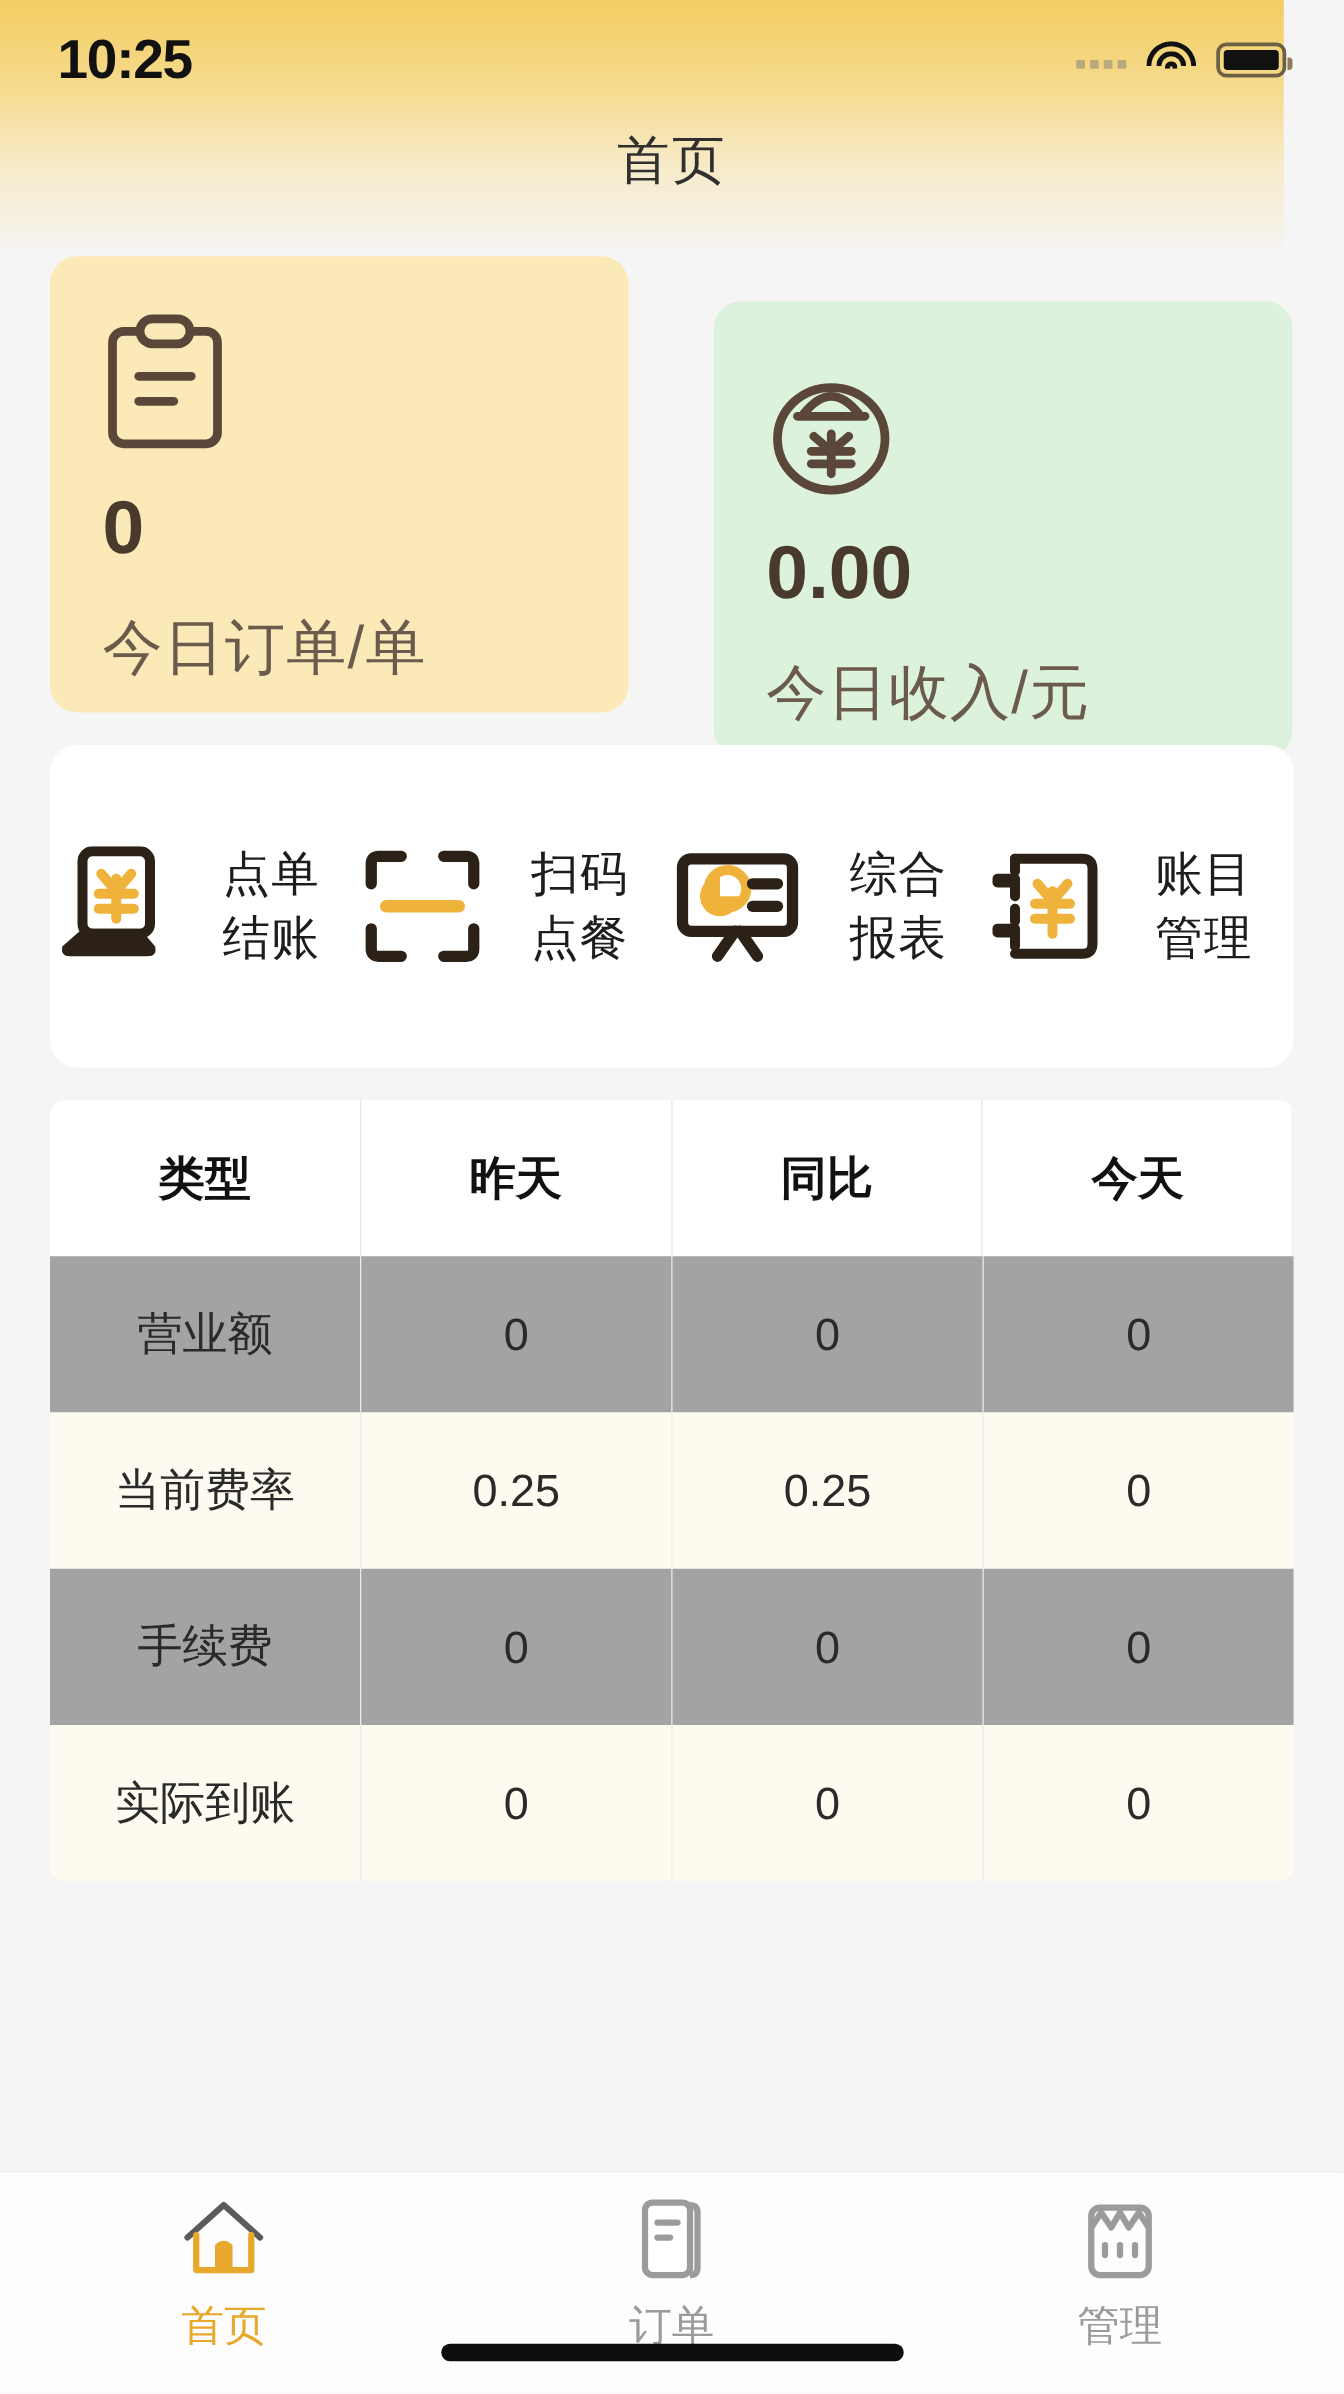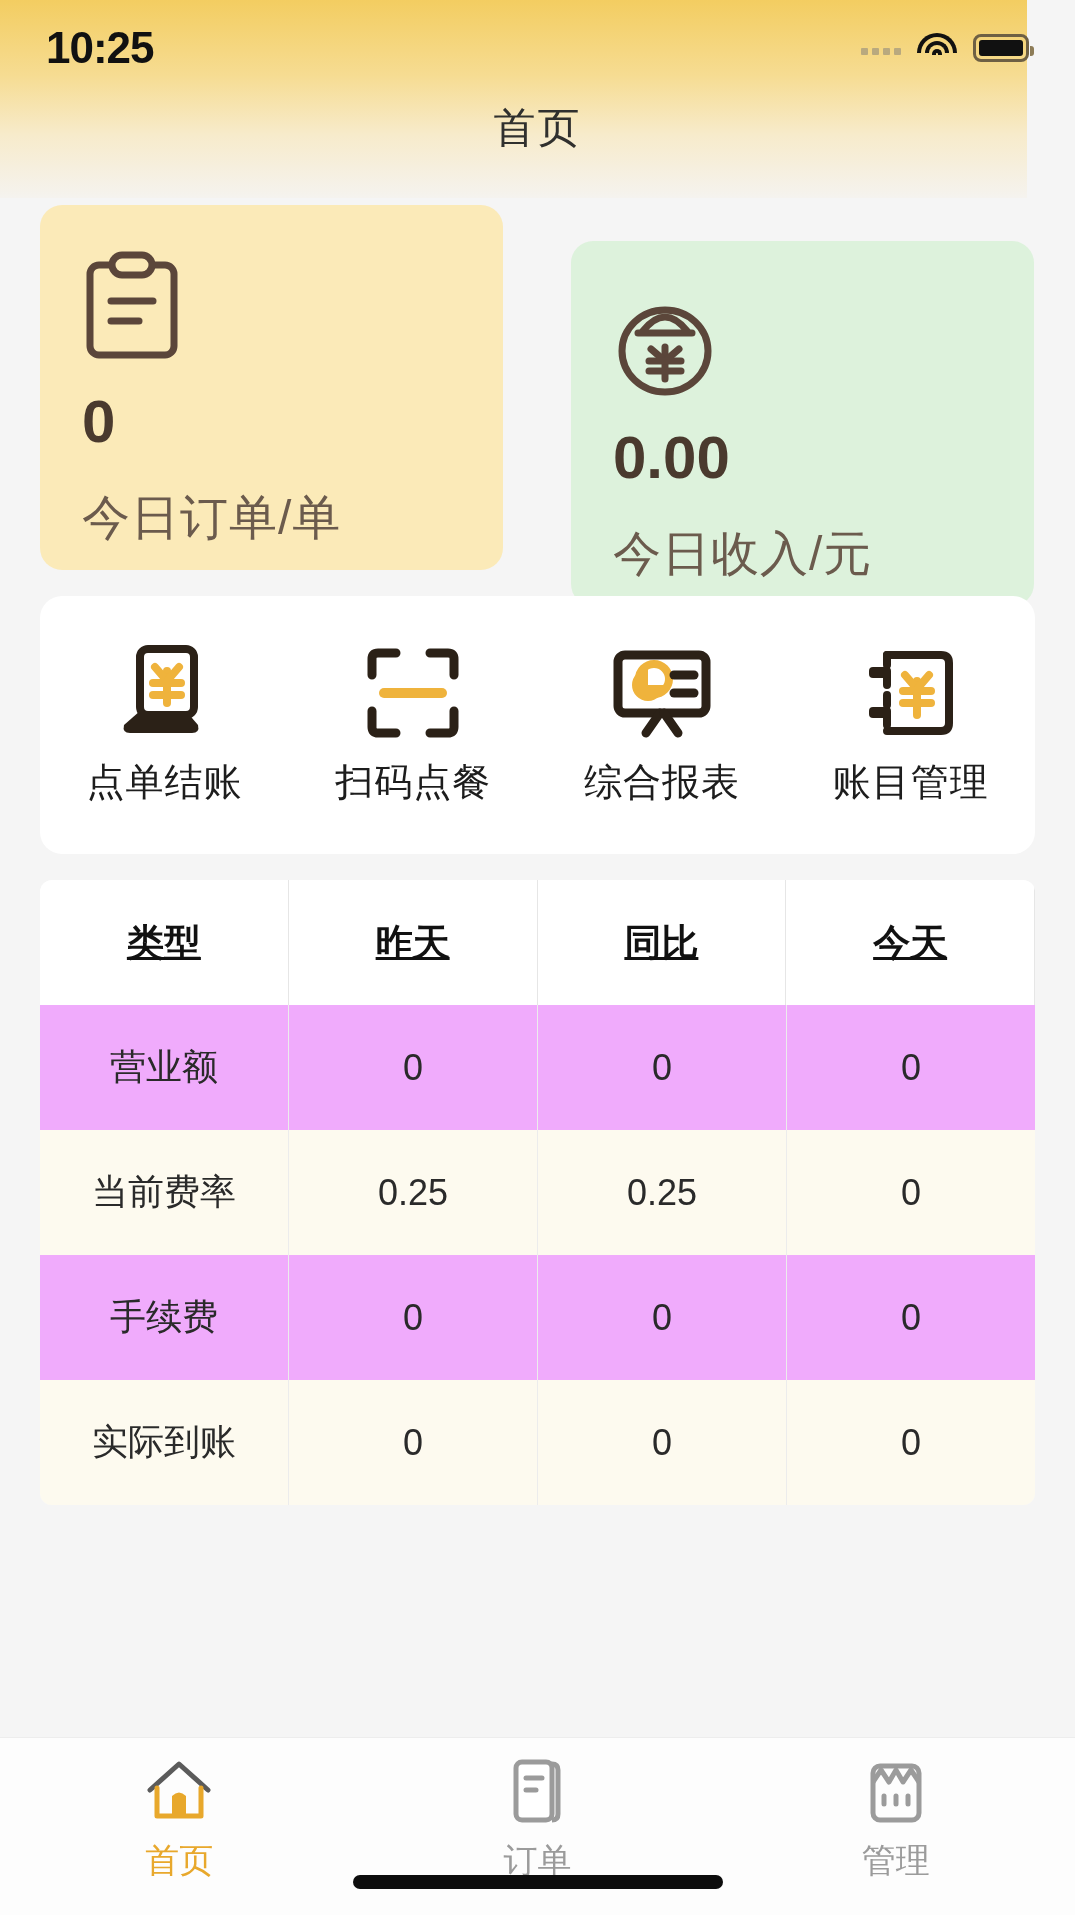--- a/index.html
+++ b/index.html
@@ -53,40 +53,40 @@
   .stat-card.income { background:#ddf2dc;margin-top:36px; }
   .stat-icon { height:125px; }
   .stat-value { font-size:60px; font-weight:700; color:#4a3a2e; line-height:1; margin-top:16px; }
   .stat-label { font-size:48px; color:#6b5b4d; margin-top:34px; letter-spacing:1px; }
 
   
   .actions {
     position:absolute; left:40px; top:596px; width:995px; height:258px;
     background:#ffffff; border-radius:22px; display:flex; align-items:center;
   }
-  .action { flex:1; display:flex; flex-direction:column; align-items:center; gap:14px; }
+  .action { flex:1; display:flex; align-items:center; gap:38px; }
   .action-icon { width:110px; height:100px; display:flex; align-items:center; justify-content:center; }
   .action-label { font-size:38px; color:#1d1d1d; letter-spacing:1px; }
 
   
   .table {
     position:absolute; left:40px; top:880px; width:995px;
     background:#fafafa; border-radius:12px; overflow:hidden;
   }
   .trow { display:flex; }
   .trow.head { background:#ffffff; }
   .trow.alt { background:#fdfaef; }
-  .trow.plain { background:#f0abfc; }
+  .trow.plain { background:#a3a3a3; }
   .tcell {
     flex:1; height:125px; display:flex; align-items:center; justify-content:center;
     font-size:36px; color:#2a2a2a; border-right:1px solid #ececec;
   }
   .trow .tcell:last-child { border-right:none; }
   .trow.head .tcell { font-weight:700; font-size:37px; color:#111; }
-  .trow.head .tcell { border-right:1px solid #e6e6e6;text-decoration:underline; }
+  .trow.head .tcell { border-right:1px solid #e6e6e6; }
   .tcell.num { font-weight:400; }
 
   
   .tabbar {
     position:absolute; left:0; bottom:0; width:1075px; height:178px;
     background:#fdfdfd; border-top:1px solid #ededed; display:flex; align-items:flex-start;
     padding-top:16px;
   }
   .tab { flex:1; display:flex; flex-direction:column; align-items:center; gap:6px; }
   .tab-icon { width:78px; height:78px; display:flex; align-items:center; justify-content:center; }

